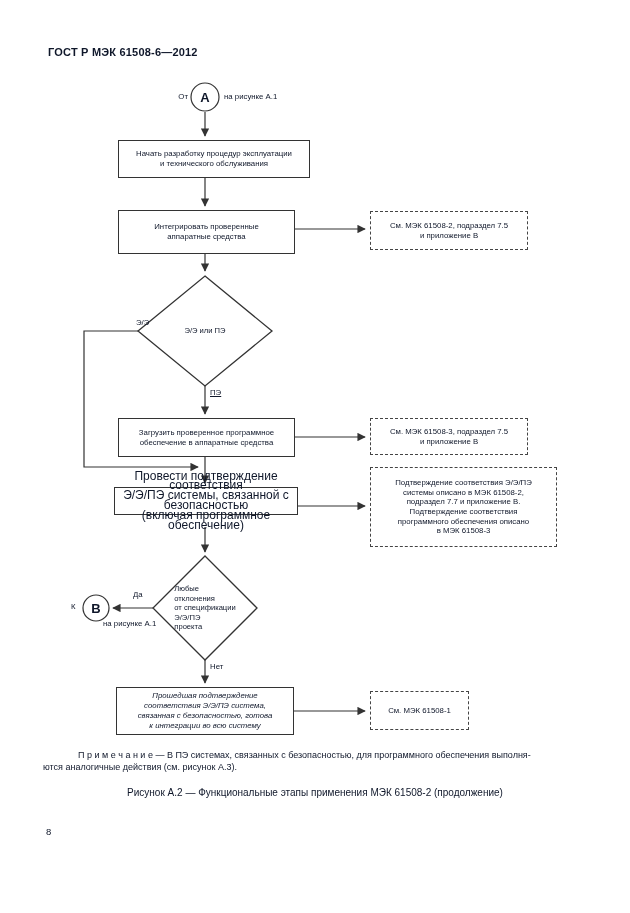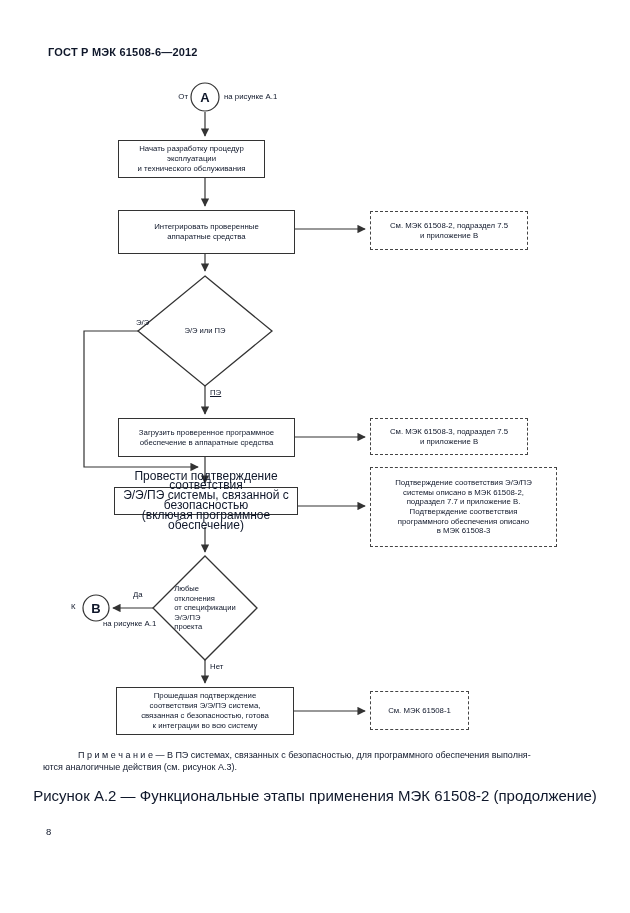--- a/index.html
+++ b/index.html
@@ -32,21 +32,21 @@
   }
   .lbl{position:absolute;z-index:3;font-size:7.8px;line-height:9px;}
   .circ-letter{
     position:absolute;z-index:3;display:flex;align-items:center;justify-content:center;
     font-size:13px;font-weight:bold;
   }
   .note{
     position:absolute;z-index:2;font-size:9px;line-height:11.5px;
     white-space:pre-line;text-indent:35px;
   }
-  .caption{position:absolute;z-index:2;width:630px;text-align:center;font-size:15px;}
+  .caption{position:absolute;z-index:2;width:630px;text-align:center;font-size:10px;}
   .pgnum{position:absolute;z-index:2;font-size:9.5px;}
 </style>
 </head>
 <body>
 
 <div class="page">
 
   <div class="abs hdr" style="left:48px;top:46px;">ГОСТ Р МЭК 61508-6—2012</div>
 
   <svg class="wires" width="630" height="913" viewBox="0 0 630 913">
@@ -73,30 +73,30 @@
       <line x1="294" y1="711" x2="365" y2="711" marker-end="url(#arr)"></line>
       <circle cx="205" cy="97" r="14" fill="#fff"></circle>
       <circle cx="96" cy="608" r="13" fill="#fff"></circle>
     </g>
   </svg>
 
   <div class="lbl" style="left:158px;top:92px;width:30px;text-align:right;">От</div>
   <div class="circ-letter" style="left:191px;top:83px;width:28px;height:28px;">А</div>
   <div class="lbl" style="left:224px;top:92px;">на рисунке А.1</div>
 
-  <div class="box" style="left:118px;top:140px;width:147px;height:38px;">Начать разработку процедур эксплуатации
+  <div class="box" style="left:118px;top:140px;width:192px;height:38px;">Начать разработку процедур эксплуатации
 и технического обслуживания</div>
   <div class="box" style="left:118px;top:210px;width:177px;height:44px;">Интегрировать проверенные
 аппаратные средства</div>
   <div class="box" style="left:118px;top:418px;width:177px;height:39px;">Загрузить проверенное программное
 обеспечение в аппаратные средства</div>
   <div class="box" style="left:114px;top:487px;width:184px;height:28px;font-size:12px;">Провести подтверждение соответствия
 Э/Э/ПЭ системы, связанной с безопасностью
 (включая программное обеспечение)</div>
-  <div class="box" style="left:116px;top:687px;width:178px;height:48px;">Прошедшая подтверждение
+  <div class="box" style="left:116px;top:687px;width:178px;height:48px;font-style:italic;">Прошедшая подтверждение
 соответствия Э/Э/ПЭ система,
 связанная с безопасностью, готова
 к интеграции во всю систему</div>
 
   <div class="dtext" style="left:138px;top:276px;width:134px;height:110px;">Э/Э или ПЭ</div>
   <div class="dtext" style="left:145px;top:560px;width:120px;height:96px;">Любые
 отклонения
 от спецификации
 Э/Э/ПЭ
 проекта</div>

